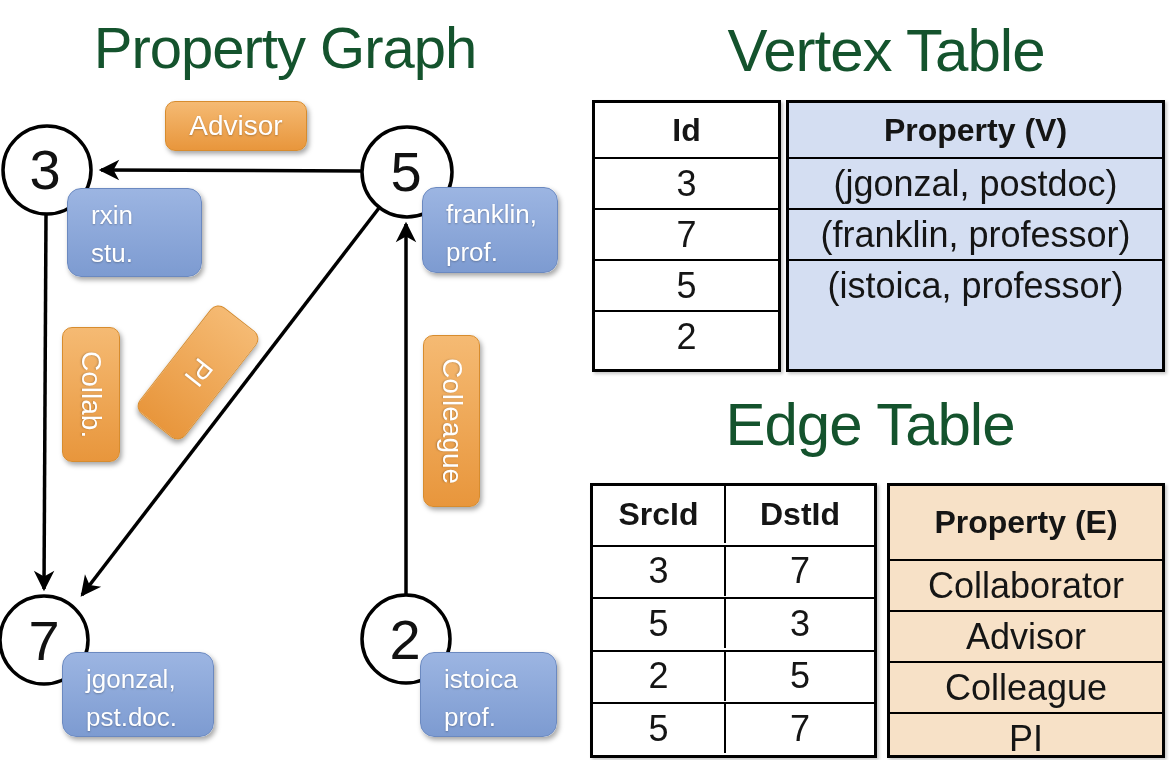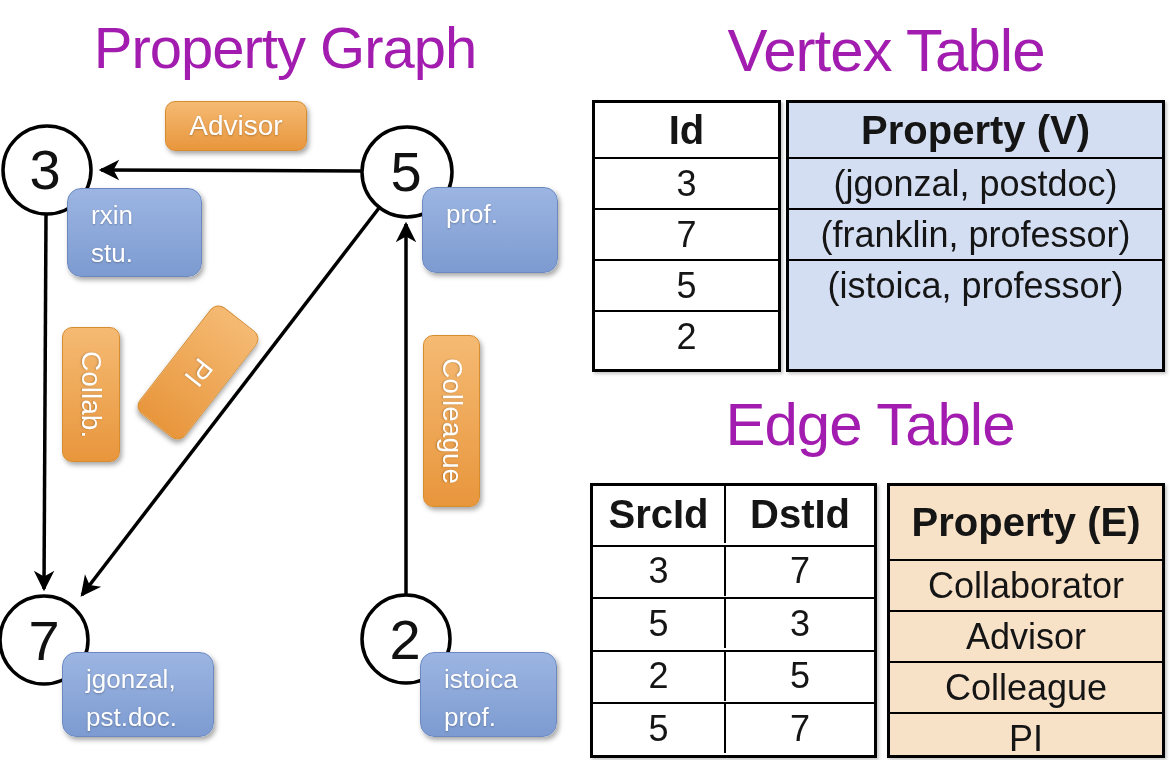--- a/index.html
+++ b/index.html
@@ -3,21 +3,21 @@
 <meta charset="utf-8">
 <style>
   html,body{margin:0;padding:0;}
   body{
     width:1170px;height:760px;background:#ffffff;
     font-family:"Liberation Sans", sans-serif;color:#111;
     position:relative;overflow:hidden;
   }
   .title{
     position:absolute;transform:translateX(-50%);white-space:nowrap;
-    color:#a21caf;letter-spacing:-1px;font-weight:400;
+    color:#14532d;letter-spacing:-1px;font-weight:400;
   }
   .graph-title{left:285px;top:14px;font-size:58px;}
   .vertex-title{left:843px;top:16px;font-size:60px;margin-left:43px;}
   .edge-title{left:870px;top:390px;font-size:60px;}
 
   .graph-svg{position:absolute;left:0;top:0;}
 
   .node-num{
     position:absolute;transform:translate(-50%,-53%);
     font-size:56px;color:#111;
@@ -55,21 +55,21 @@
 
   
   .tcol{
     position:absolute;box-sizing:border-box;border:3px solid #000;
     background:#fff;box-shadow:2px 2px 3px rgba(0,0,0,.22);
   }
   .cell{
     display:flex;align-items:center;justify-content:center;
     font-size:36px;color:#151515;box-sizing:border-box;white-space:nowrap;
   }
-  .cell.head{font-weight:bold;font-size:40px;}
+  .cell.head{font-weight:bold;font-size:32px;}
   .stack .cell{height:51px;}
   .stack .cell.head{height:54px;}
   .stack .cell + .cell{border-top:2px solid #000;}
 
   .vt-id{left:592px;top:100px;width:189px;height:272px;}
   .vt-prop{left:786px;top:100px;width:379px;height:272px;background:var(--vertex_fill,#d4def2);}
 
   .et-ids{left:590px;top:483px;width:287px;height:275px;display:grid;grid-template-columns:133px 1fr;}
   .et-ids .cell{height:51px;}
   .et-ids .cell.head{height:57px;}
@@ -117,20 +117,21 @@
 </div>
 <div class="ebox ebox-colleague">
   <span class="vtext">Colleague</span>
 </div>
 
 <div class="vbox vbox-rxin">
   <span>rxin</span>
   <span>stu.</span>
 </div>
 <div class="vbox vbox-franklin">
+  <span>franklin,</span>
   <span>prof.</span>
 </div>
 <div class="vbox vbox-jgonzal">
   <span>jgonzal,</span>
   <span>pst.doc.</span>
 </div>
 <div class="vbox vbox-istoica">
   <span>istoica</span>
   <span>prof.</span>
 </div>

